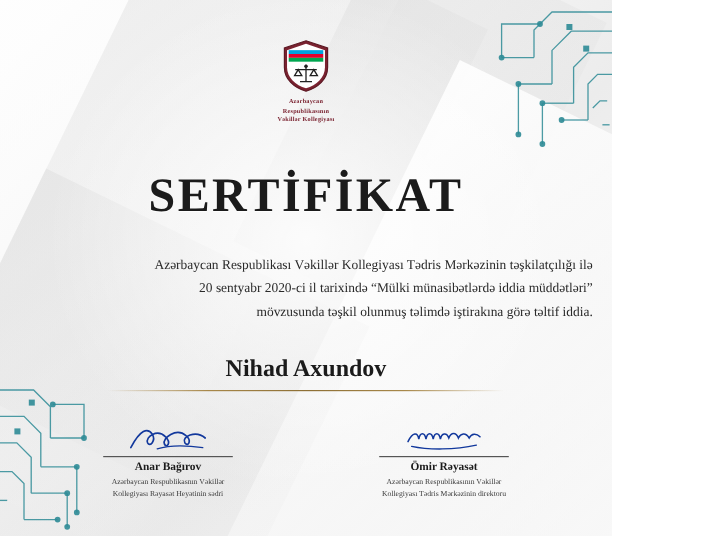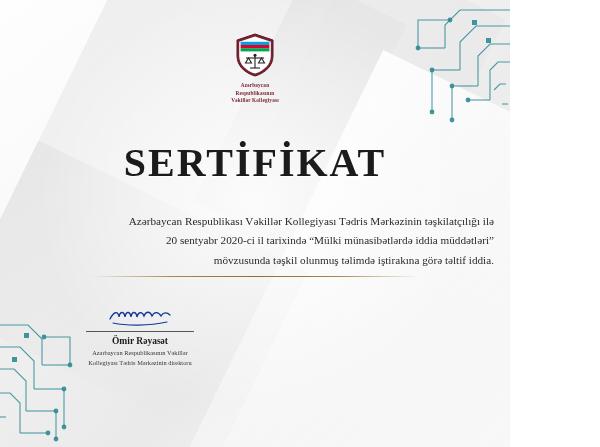--- a/index.html
+++ b/index.html
@@ -254,24 +254,39 @@
     </div>
 
     <div class="title">SERTİFİKAT</div>
 
     <div class="body-text">
       <div>Azərbaycan Respublikası Vəkillər Kollegiyası Tədris Mərkəzinin təşkilatçılığı ilə</div>
       <div>20 sentyabr 2020-ci il tarixində “Mülki münasibətlərdə iddia müddətləri”</div>
       <div>mövzusunda təşkil olunmuş təlimdə iştirakına görə təltif iddia.</div>
     </div>
 
+    <div class="recipient">Nihad Axundov</div>
     <div class="rule"></div>
 
     <div class="signatures">
 
+      <div class="sig-block">
+        <div class="sig-mark">
+          <svg width="70" height="26" viewBox="0 0 70 26">
+            <path d="M4 21 C12 6, 18 4, 22 10 C25 15, 20 21, 18 17 C16 12, 26 5, 33 12 C38 17, 34 22, 32 18 C30 13, 42 4, 50 11 C55 15, 52 21, 49 17 C46 12, 58 6, 66 13" fill="none" stroke="#12389c" stroke-width="1.4" stroke-linecap="round"></path>
+            <path d="M26 22 C36 19, 50 19, 64 21" fill="none" stroke="#12389c" stroke-width="1.1" stroke-linecap="round"></path>
+          </svg>
+        </div>
+        <div class="sig-line"></div>
+        <div class="sig-name">Anar Bağırov</div>
+        <div class="sig-role">
+          <div>Azərbaycan Respublikasnın Vəkillər</div>
+          <div>Kollegiyası Rəyasət Heyətinin sədri</div>
+        </div>
+      </div>
 
       <div class="sig-block">
         <div class="sig-mark">
           <svg width="70" height="26" viewBox="0 0 70 26">
             <path d="M5 16 C9 8, 13 8, 14 14 C15 8, 19 8, 20 14 C21 8, 25 8, 26 14 C27 8, 31 8, 32 14 C33 9, 37 8, 39 13 C41 8, 45 8, 47 13 C49 9, 53 8, 56 13 C58 9, 62 9, 65 12" fill="none" stroke="#12389c" stroke-width="1.3" stroke-linecap="round"></path>
             <path d="M8 20 C22 23, 44 23, 62 19" fill="none" stroke="#12389c" stroke-width="1.1" stroke-linecap="round"></path>
           </svg>
         </div>
         <div class="sig-line"></div>
         <div class="sig-name">Ömir Rəyasət</div>

